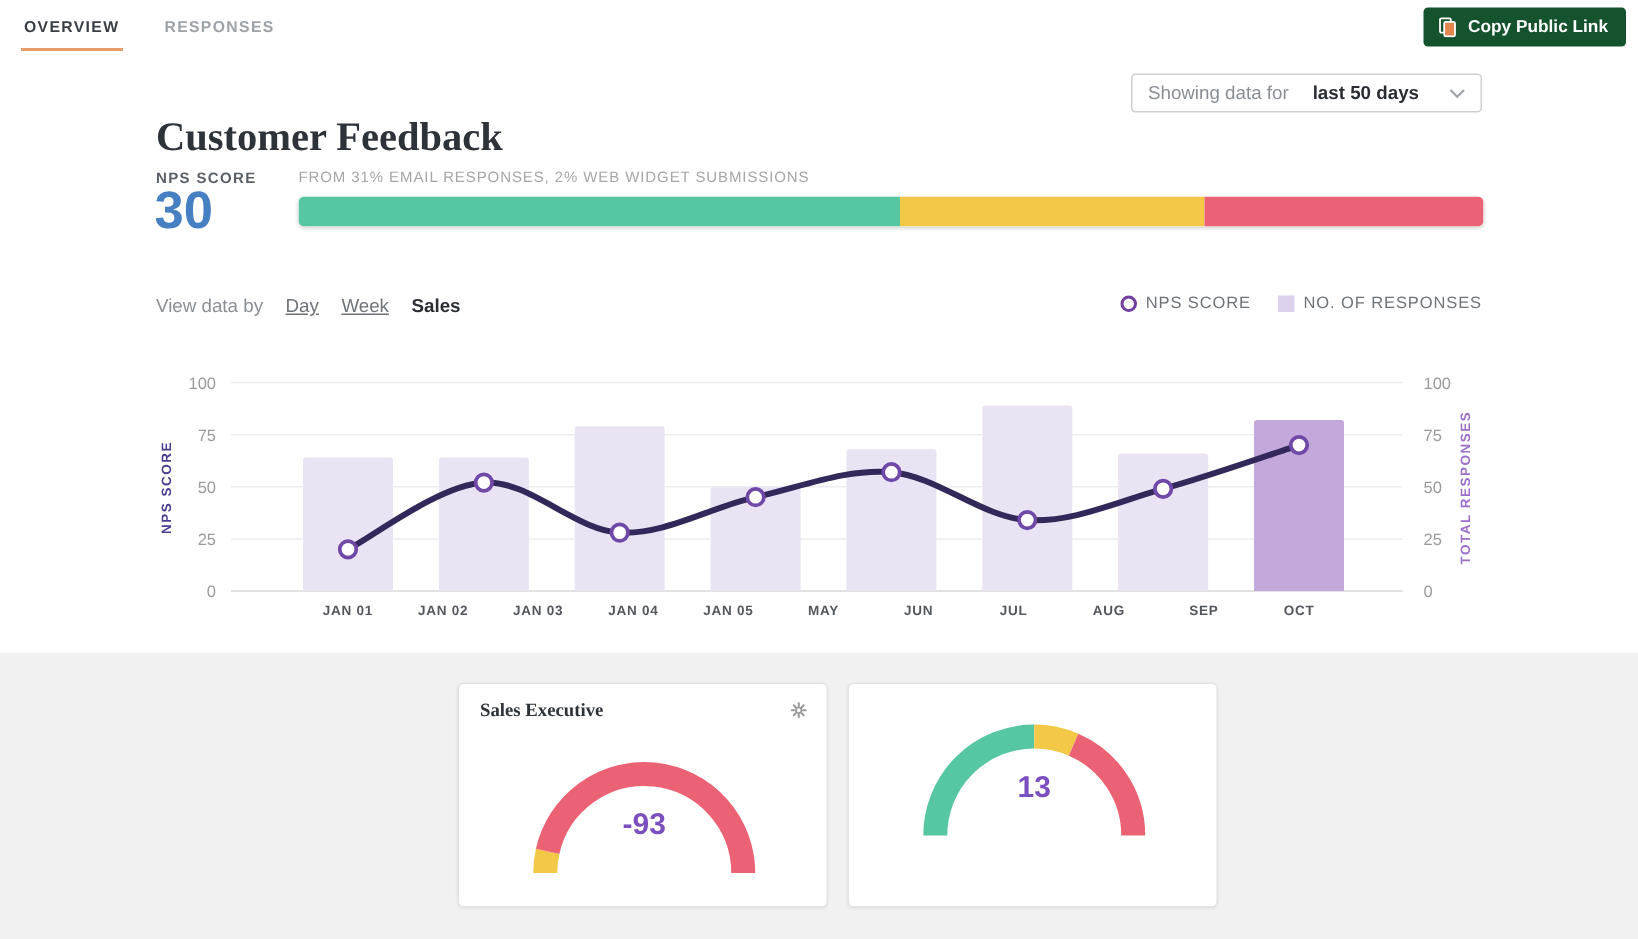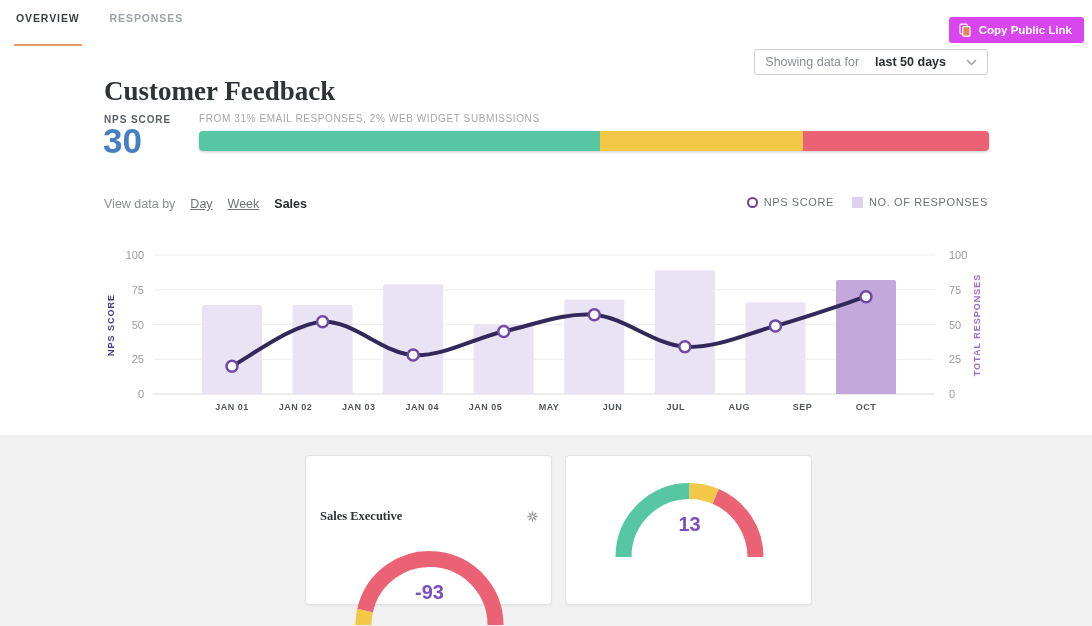--- a/index.html
+++ b/index.html
@@ -1,24 +1,24 @@
 <!DOCTYPE html>
 <html><head>
 <meta charset="utf-8">
 <style>
   html,body{margin:0;padding:0;background:#fff;}
   .page{position:relative;width:1092px;height:626px;background:#fff;overflow:hidden;
         font-family:"Liberation Sans",sans-serif;}
   
   .tabs{position:absolute;top:0;left:14px;display:flex;gap:26px;}
   .tab{font-size:10.5px;font-weight:bold;letter-spacing:0.9px;color:#9EA3A8;
-       padding:12px 2px 20px;cursor:pointer;border-bottom:2px solid transparent;}
+       padding:12px 2px 8px;cursor:pointer;border-bottom:2px solid transparent;}
   .tab.active{color:#3A3F47;border-bottom-color:#E89D66;}
   
-  .copy-btn{position:absolute;top:17px;right:8px;background:#d946ef;color:#fff;border:none;
+  .copy-btn{position:absolute;top:5px;right:8px;background:#14532d;color:#fff;border:none;
             font-family:inherit;font-size:11.5px;font-weight:bold;padding:6px 12px 6px 9px;
             border-radius:3px;display:flex;align-items:center;gap:7px;cursor:pointer;}
   .page-title{position:absolute;top:44px;left:104px;font-family:"Liberation Serif",serif;
               font-size:27px;font-weight:bold;color:#2E333A;margin-top:32px;}
   .filter{position:absolute;top:49px;right:104px;border:1px solid #CFCFCF;border-radius:3px;
           padding:5px 10px;display:flex;align-items:center;gap:16px;font-size:12.5px;
           color:#8A8F94;background:#fff;cursor:pointer;}
   .filter b{color:#2A2E33;}
   .filter svg{margin-left:4px;}
   
@@ -41,21 +41,21 @@
   .legend-circle{width:11px;height:11px;border:2.5px solid #6F3F9E;border-radius:50%;box-sizing:border-box;}
   .legend-square{width:11px;height:11px;background:#DDD2EE;}
   
   .chart{position:absolute;top:243px;left:104px;}
   svg text{font-family:"Liberation Sans",sans-serif;}
   
   .bottom-strip{position:absolute;top:435px;left:0;width:1092px;height:191px;background:#F1F1F1;}
   .card{position:absolute;top:455px;width:247px;height:150px;background:#fff;
         border:1px solid #E3E3E3;border-radius:4px;box-shadow:0 1px 2px rgba(0,0,0,0.06);box-sizing:border-box;}
   .card.first{left:305px;} .card.second{left:565px;}
-  .card-header{display:flex;justify-content:space-between;align-items:center;padding:10px 12px 0 14px;margin-top:43px;}
+  .card-header{display:flex;justify-content:space-between;align-items:center;padding:10px 12px 0 14px;}
   .card-title{font-family:"Liberation Serif",serif;font-size:12.5px;font-weight:bold;color:#2E333A;}
   .gear{cursor:pointer;display:flex;}
   .gauge{display:block;margin:3px auto 0;}
 </style>
 </head>
 <body>
 
 <div class="page">
 
   <div class="tabs">

